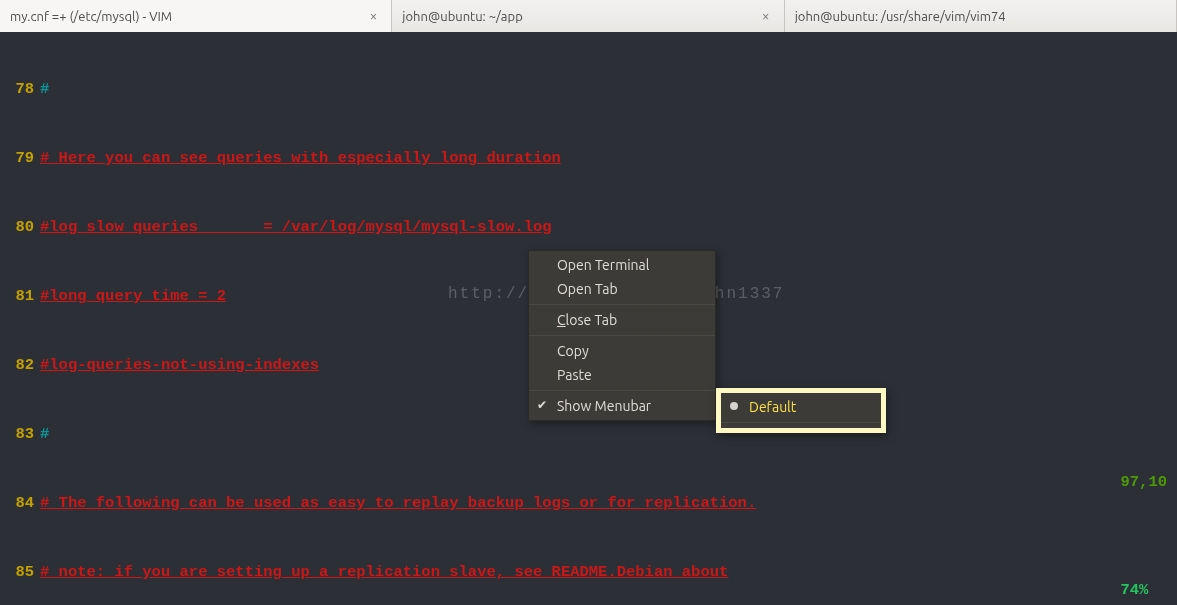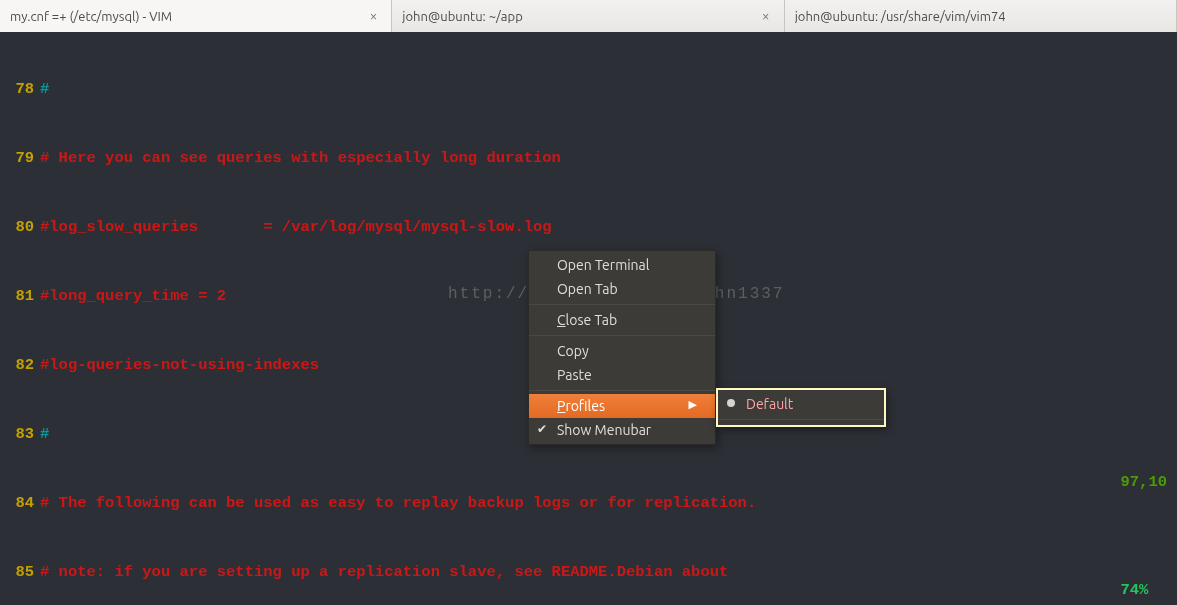--- a/index.html
+++ b/index.html
@@ -62,21 +62,21 @@
     width: 40px;
     text-align: right;
     padding-right: 6px;
     color: #c4a000;
     font-weight: bold;
     user-select: none;
   }
   .code {
     white-space: pre;
   }
-  .c-red { color: #cc1717; font-weight: bold; }
+  .c-red { color: #cc1717; font-weight: bold; text-decoration: underline; }
   .c-teal { color: #06989a; font-weight: bold; }
   .watermark {
     position: absolute;
     top: 285px;
     left: 448px;
     color: rgba(200,200,200,0.3);
     font-family: "Liberation Mono", monospace;
     font-size: 16px;
     letter-spacing: 2px;
     pointer-events: none;
@@ -117,25 +117,25 @@
   .menu-item .ul { text-decoration: underline; }
   .menu-sep {
     border-top: 1px solid #4a4944;
     margin: 3px 0;
   }
   .submenu {
     position: absolute;
     top: 388px;
     left: 716px;
     background: #3c3b37;
-    color: #fca5a5;
+    color: #fde047;
     font-family: "Ubuntu", "DejaVu Sans", sans-serif;
     font-size: 14px;
     min-width: 170px;
-    border: 2px solid #fef9c3;
+    border: 5px solid #fef9c3;
     box-shadow: 2px 3px 8px rgba(0,0,0,0.4);
     padding: 2px 0;
   }
   .sub-item {
     padding: 4px 18px 4px 28px;
     position: relative;
     cursor: pointer;
   }
   .sub-item .radio {
     position: absolute;
@@ -215,24 +215,20 @@
       <span><span class="ul">C</span><span>lose Tab</span></span>
     </div>
   <div class="menu-sep"></div>
   <div class="menu-item">
       <span>Copy</span>
     </div>
   <div class="menu-item">
       <span>Paste</span>
     </div>
   <div class="menu-sep"></div>
-  <div class="menu-item highlight">
-    <span><span class="ul">P</span><span>rofiles</span></span>
-    <span class="arrow">▶</span>
-  </div>
   <div class="menu-item">
     <span class="check">✔</span>
     <span>Show Menubar</span>
   </div>
 </div>
 
 <div class="submenu">
   <div class="sub-item">
     <span class="radio"></span>
     <span>Default</span>

